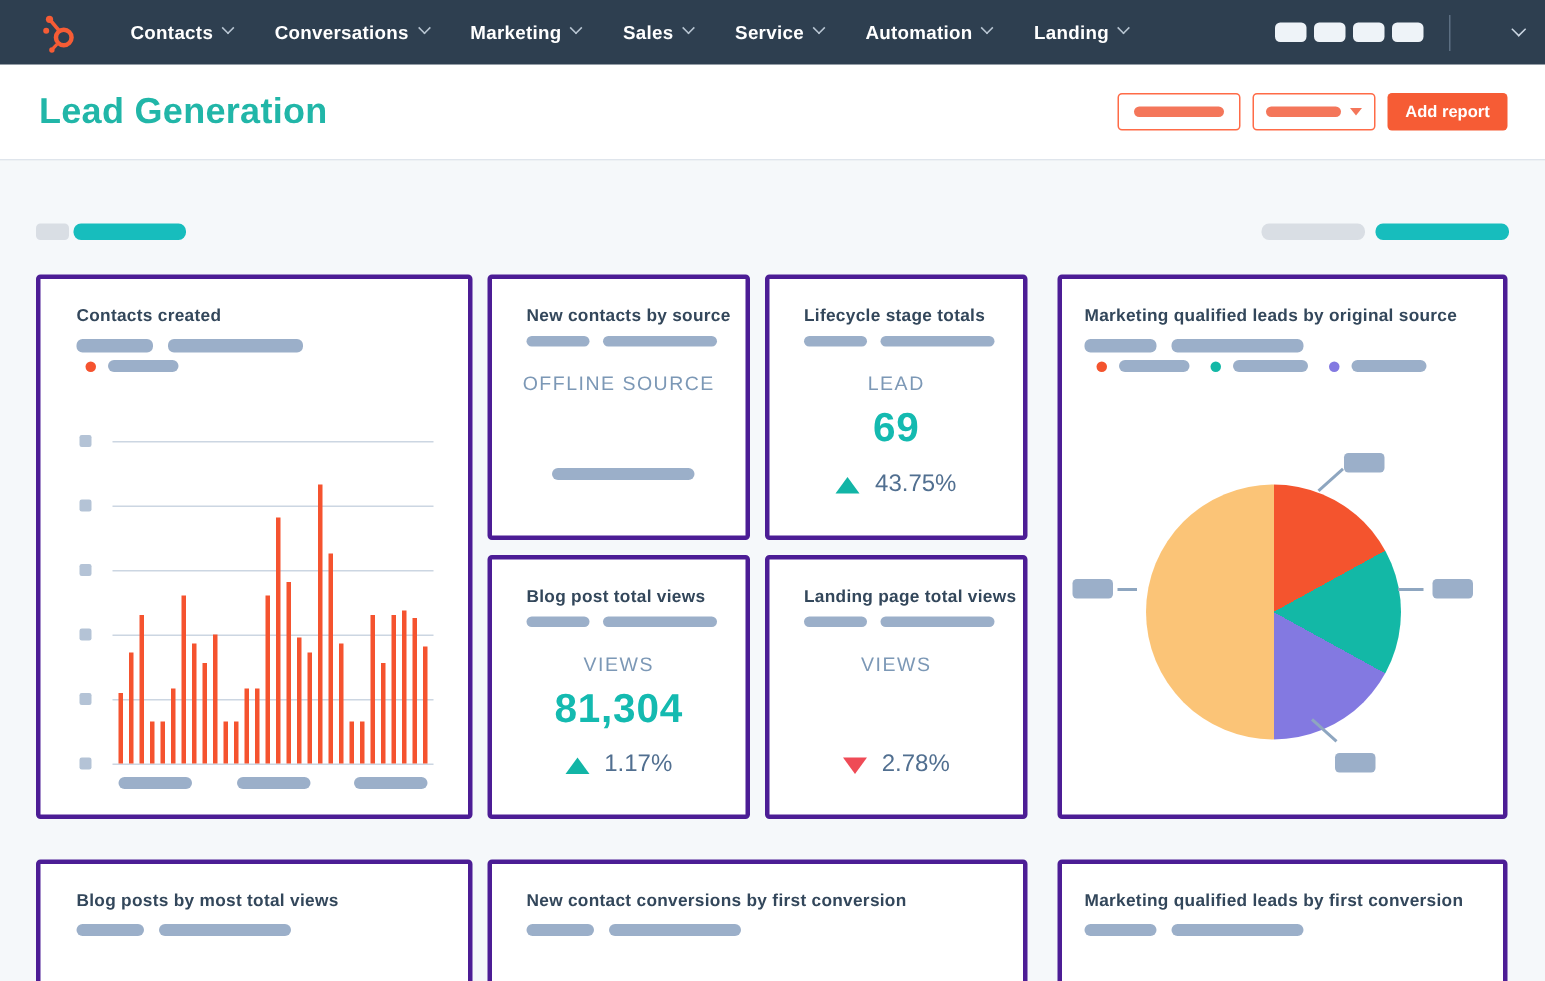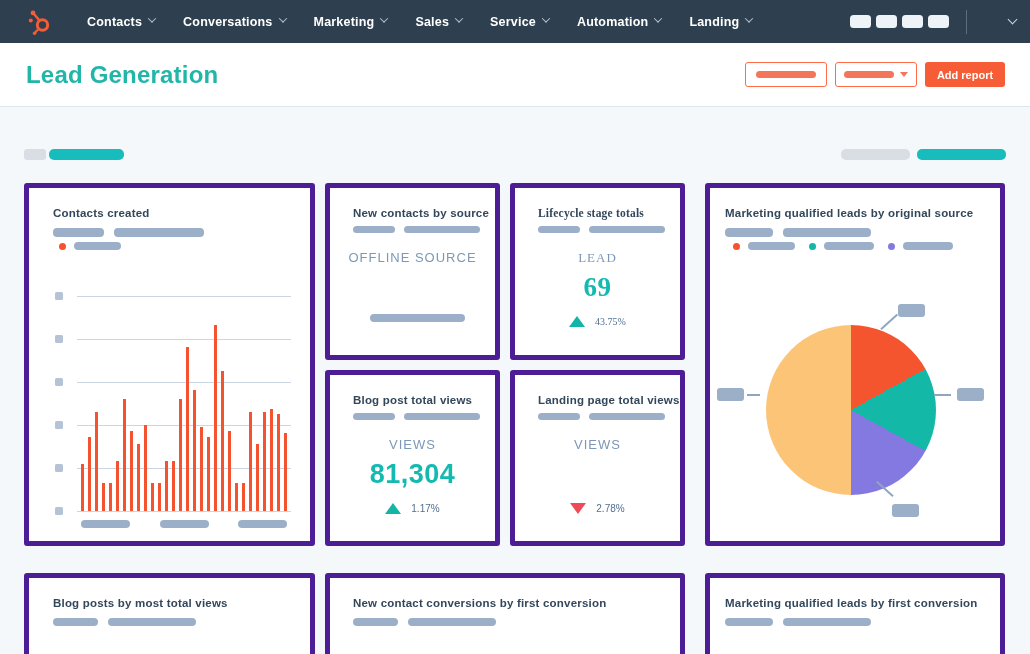--- a/index.html
+++ b/index.html
@@ -28,24 +28,24 @@
   .btn-solid { width:80px; height:25px; border:none; border-radius:3px; background:#f65c35; color:#ffffff; font-size:11px; font-weight:700; margin-left:8px; cursor:pointer; font-family:"Liberation Sans",sans-serif; }
 
   
   .pill { border-radius:4px; }
   .filter-gray-l  { position:absolute; left:24px;  top:149px; width:22px; height:11px; background:#d9dee4; border-radius:3px; cursor:pointer; }
   .filter-teal-l  { position:absolute; left:49px;  top:149px; width:75px; height:11px; background:#17bdbd; border-radius:5px; cursor:pointer; }
   .filter-gray-r  { position:absolute; left:841px; top:149px; width:69px; height:11px; background:#d9dee4; border-radius:5px; cursor:pointer; }
   .filter-teal-r  { position:absolute; left:917px; top:149px; width:89px; height:11px; background:#17bdbd; border-radius:5px; cursor:pointer; }
 
   
-  .card { position:absolute; background:#ffffff; border:5px solid #4c1d95; border-radius:3px; }
+  .card { position:absolute; background:#ffffff; border:3px solid #4c1d95; border-radius:3px; }
   .c1 { left:24px;  top:183px; width:291px; height:363px; }
   .c2 { left:325px; top:183px; width:175px; height:177px; }
-  .c3 { left:510px; top:183px; width:175px; height:177px;font-family:Liberation Serif, serif; }
+  .c3 { left:510px; top:183px; width:175px; height:177px; }
   .c4 { left:705px; top:183px; width:300px; height:363px; }
   .c5 { left:325px; top:370px; width:175px; height:176px; }
   .c6 { left:510px; top:370px; width:175px; height:176px; }
   .c7 { left:24px;  top:573px; width:291px; height:95px; }
   .c8 { left:325px; top:573px; width:360px; height:95px; }
   .c9 { left:705px; top:573px; width:300px; height:95px; }
 
   .card-title { position:absolute; left:24px; top:19px; font-size:11.5px; font-weight:700; color:#33475b; letter-spacing:.2px; white-space:nowrap; }
   .sub-pills { position:absolute; left:24px; top:40px; display:flex; gap:10px; }
   .gpill { background:#9bafc9; border-radius:4px; height:8px; }
@@ -62,21 +62,21 @@
   .xpill { width:49px; height:8px; background:#9bafc9; border-radius:4px; }
 
   
   .stat-label { position:absolute; left:0; right:0; top:62px; text-align:center; font-size:13px; color:#7c98b6; letter-spacing:1px; }
   .stat-value { position:absolute; left:0; right:0; top:84px; text-align:center; font-size:27px; font-weight:700; color:#14bab0; letter-spacing:.5px; }
   .stat-pill { position:absolute; left:40px; top:126px; width:95px; height:8px; background:#9bafc9; border-radius:4px; }
   .delta { position:absolute; left:0; right:0; top:128px; display:flex; align-items:center; justify-content:center; gap:10px; }
   .tri { width:0; height:0; border-left:8px solid transparent; border-right:8px solid transparent; }
   .tri.up   { border-bottom:11px solid #12b5a6; }
   .tri.down { border-top:11px solid #ef4b56; }
-  .delta-txt { font-size:10px; color:#516f90; }
+  .delta-txt { font-size:16px; color:#516f90; }
 
   
   .pie { position:absolute; left:56px; top:137px; width:170px; height:170px; border-radius:50%; }
   .callout { position:absolute; background:#9bafc9; border-radius:3px; width:27px; height:13px; }
   .co-line { position:absolute; background:#8ea6c0; height:1.5px; }
   .co-tr { left:188px; top:116px; }
   .co-r  { left:247px; top:200px; }
   .co-b  { left:182px; top:316px; }
   .co-l  { left:7px;   top:200px; }
   .ln-tr { left:168px; top:133px; width:22px; transform:rotate(-42deg); }

